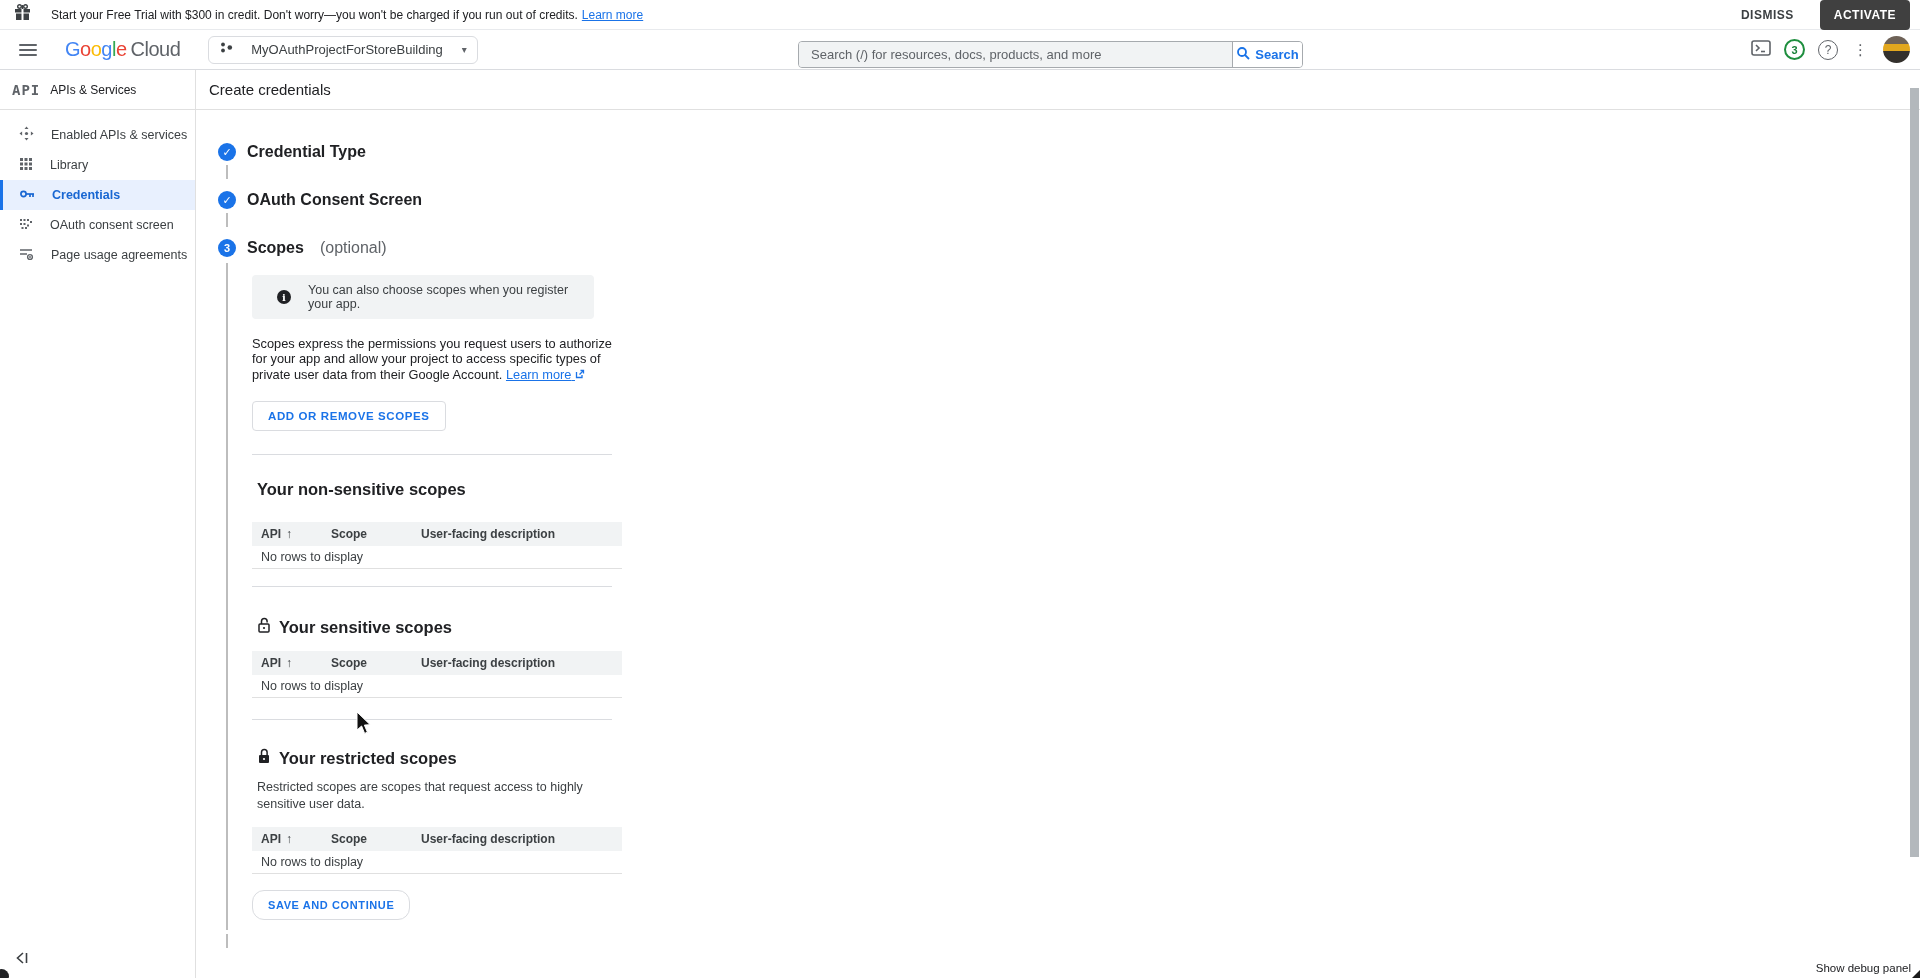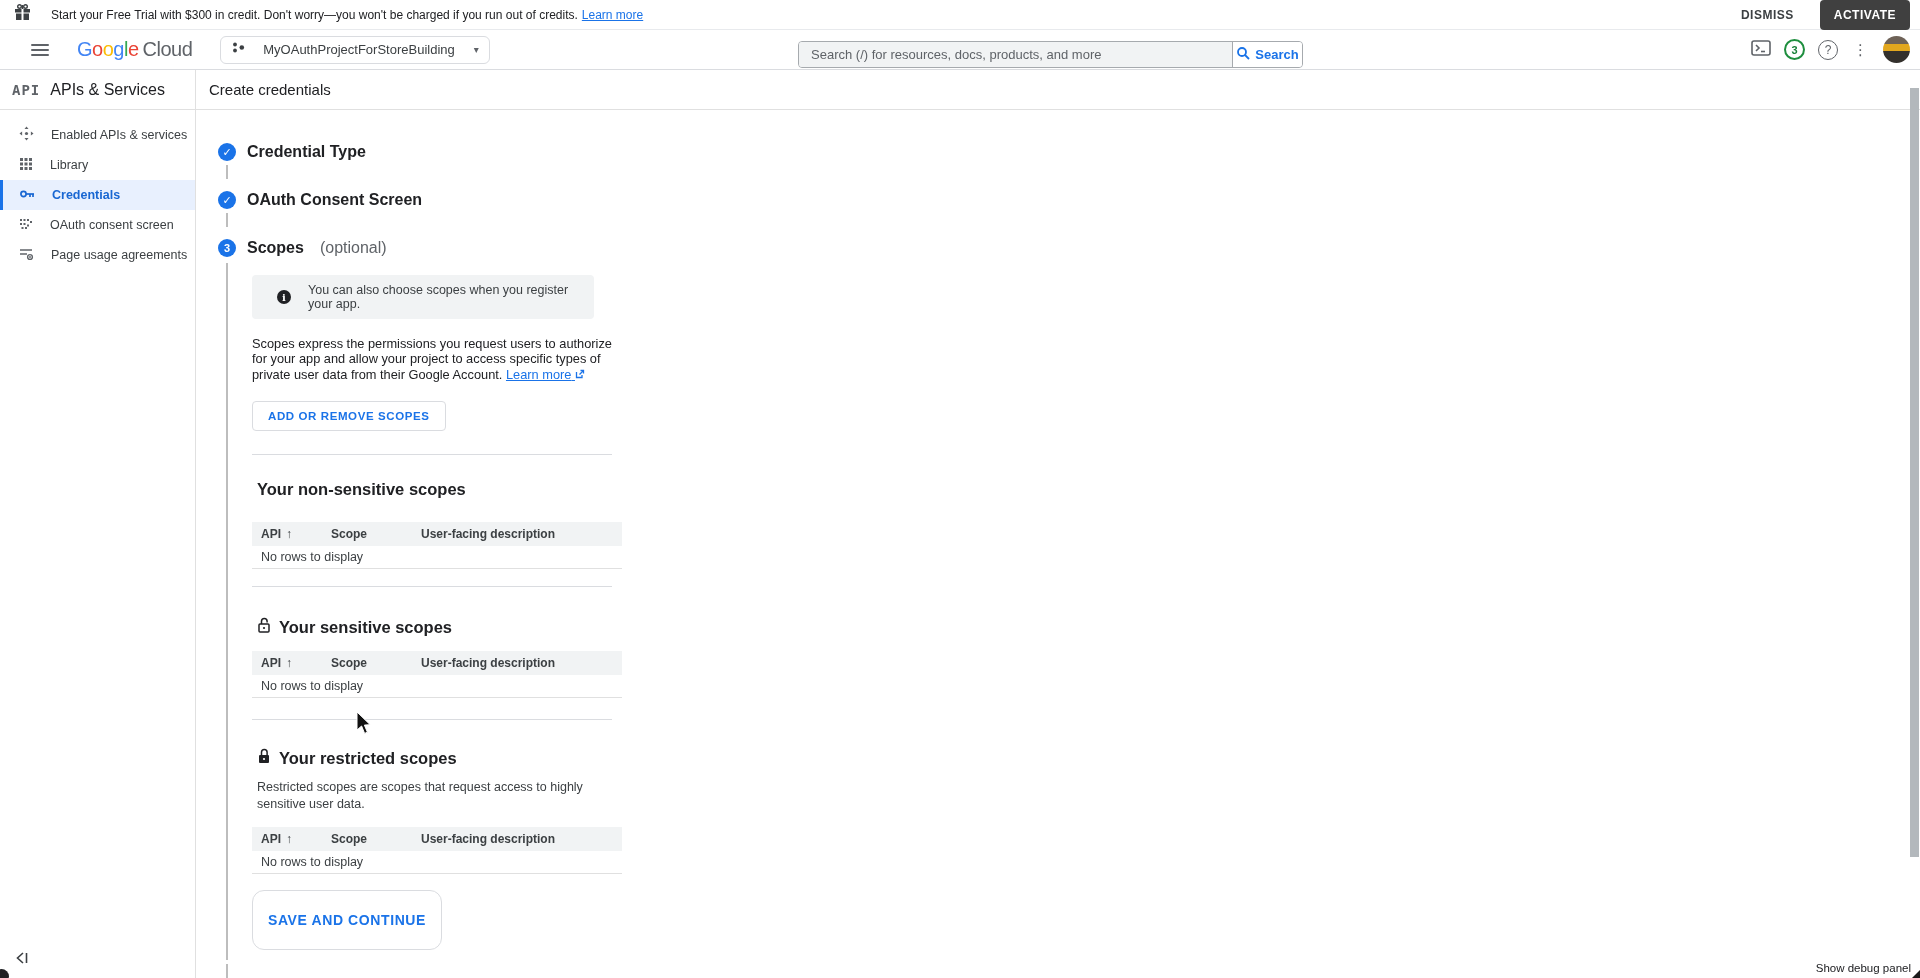--- a/index.html
+++ b/index.html
@@ -12,21 +12,21 @@
   .banner-text { font-size:12px; color:#202124; margin-left:20px; }
   .banner-link { color:#1a73e8; text-decoration:underline; margin-left:4px; font-size:12px; cursor:pointer; }
   .banner-spacer { flex:1; }
   .dismiss-btn { font-size:12px; font-weight:bold; letter-spacing:.5px; color:#3c4043;
     background:none; border:none; padding:7px 14px; cursor:pointer; }
   .activate-btn { font-size:12px; font-weight:bold; letter-spacing:.5px; color:#fff;
     background:#404040; border:none; border-radius:4px; padding:8px 14px; margin-left:12px; cursor:pointer; }
 
   
   .topnav { height:40px; border-bottom:1px solid #dadce0; display:flex; align-items:center;
-    padding-left:31px; position:relative; background:#fff; }
+    padding-left:19px; position:relative; background:#fff; }
   .hamburger { width:18px; display:flex; flex-direction:column; gap:3px; cursor:pointer; }
   .hamburger span { height:2px; background:#5f6368; border-radius:1px; }
   .logo { margin-left:28px; font-size:20px; letter-spacing:-.5px; white-space:nowrap; cursor:pointer; }
   .logo .cloud { color:#5f6368; margin-left:4px; }
   .proj-select { margin-left:28px; height:28px; display:flex; align-items:center; gap:17px;
     border:1px solid #dadce0; border-radius:6px; padding:0 10px; cursor:pointer; background:#fff; }
   .proj-name { font-size:13px; color:#3c4043; }
   .proj-caret { font-size:10px; color:#5f6368; margin-left:2px; }
 
   .searchbox { position:absolute; left:798px; top:11px; width:505px; height:27px;
@@ -47,21 +47,21 @@
     display:flex; align-items:center; justify-content:center; font-size:12px; color:#5f6368; cursor:pointer; }
   .dots { font-size:15px; color:#5f6368; cursor:pointer; padding:0 2px; }
   .avatar { width:27px; height:27px; border-radius:50%; overflow:hidden; cursor:pointer;
     background:linear-gradient(180deg,#6e6257 0%,#6e6257 28%,#e2a71e 28%,#e2a71e 55%,#33302c 55%,#33302c 100%); }
 
   
   .band { height:40px; display:flex; border-bottom:1px solid #e0e0e0; }
   .band-left { width:196px; border-right:1px solid #e0e0e0; display:flex; align-items:center; padding-left:12px; gap:10px; }
   .api-glyph { font-family:"DejaVu Sans Mono","Liberation Mono",monospace; font-weight:bold;
     font-size:14px; color:#5f6368; letter-spacing:1px; }
-  .band-title { font-size:16px; color:#202124; }
+  .band-title { font-size:12px; color:#202124; }
   .band-right { flex:1; display:flex; align-items:center; padding-left:13px; }
   .page-title { font-size:15px; color:#202124; }
 
   
   .workspace { display:flex; height:868px; }
   .sidebar { width:196px; border-right:1px solid #e0e0e0; padding-top:10px; position:relative; }
   .side-item { height:30px; display:flex; align-items:center; gap:17px; padding-left:19px;
     font-size:12.5px; color:#3c4043; cursor:pointer; position:relative; }
   .side-item svg { flex:0 0 auto; }
   .side-item.selected { background:#e8f0fe; color:#1967d2; font-weight:bold; }
@@ -109,22 +109,22 @@
   .s1 .tbl { margin-top:23px; }
   .tbl-head { display:flex; align-items:center; background:#f1f3f4; height:24px; padding-left:9px;
     font-size:12px; font-weight:bold; color:#3c4043; }
   .tbl-head .c1 { width:70px; display:flex; gap:5px; align-items:center; cursor:pointer; }
   .tbl-head .c2 { width:90px; }
   .sort-arrow { font-size:12px; }
   .tbl-row { height:23px; display:flex; align-items:center; padding-left:9px; font-size:12.5px;
     color:#3c4043; border-bottom:1px solid #e0e0e0; }
 
   .save-btn { margin-top:16px; display:inline-block; background:#fff; border:1px solid #dadce0;
-    border-radius:12px; color:#1a73e8; font-size:14px; font-weight:bold; letter-spacing:.6px;
-    padding:21px 15px; cursor:pointer; font-family:inherit; }
+    border-radius:12px; color:#1a73e8; font-size:11px; font-weight:bold; letter-spacing:.6px;
+    padding:8px 15px; cursor:pointer; font-family:inherit; }
 
   
   .scrollbar { position:fixed; right:0; top:70px; width:12px; height:908px; }
   .scroll-thumb { position:absolute; top:18px; right:1px; width:9px; height:769px; background:#b3b8bc; cursor:pointer; }
   .debug-label { position:fixed; right:9px; bottom:4px; font-size:11.5px; color:#202124; cursor:pointer; }
   .debug-fold { position:fixed; right:0; bottom:0; width:0; height:0;
     border-left:8px solid transparent; border-bottom:8px solid #1b1b1b; }
   .collapse-nav { position:fixed; left:15px; top:950px; cursor:pointer; }
   .corner-blob { position:fixed; left:-6px; bottom:-6px; width:15px; height:15px; border-radius:50%; background:#202124; }
   .cursor { position:fixed; left:356px; top:712px; pointer-events:none; }

